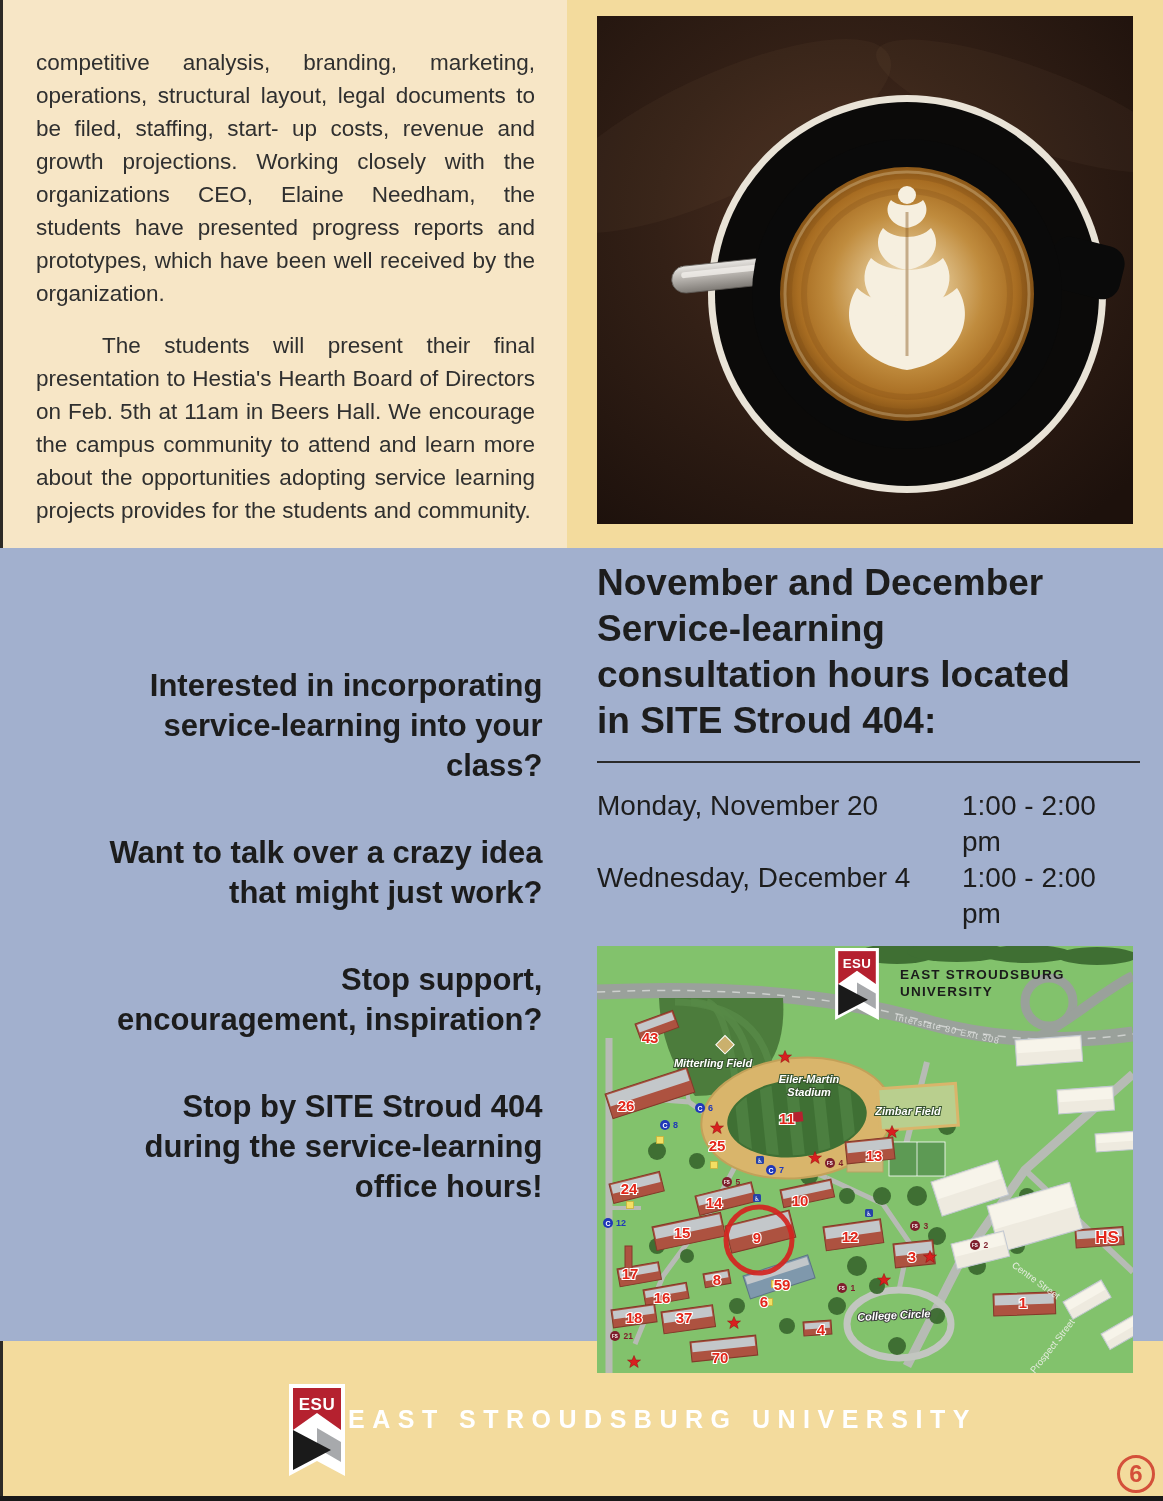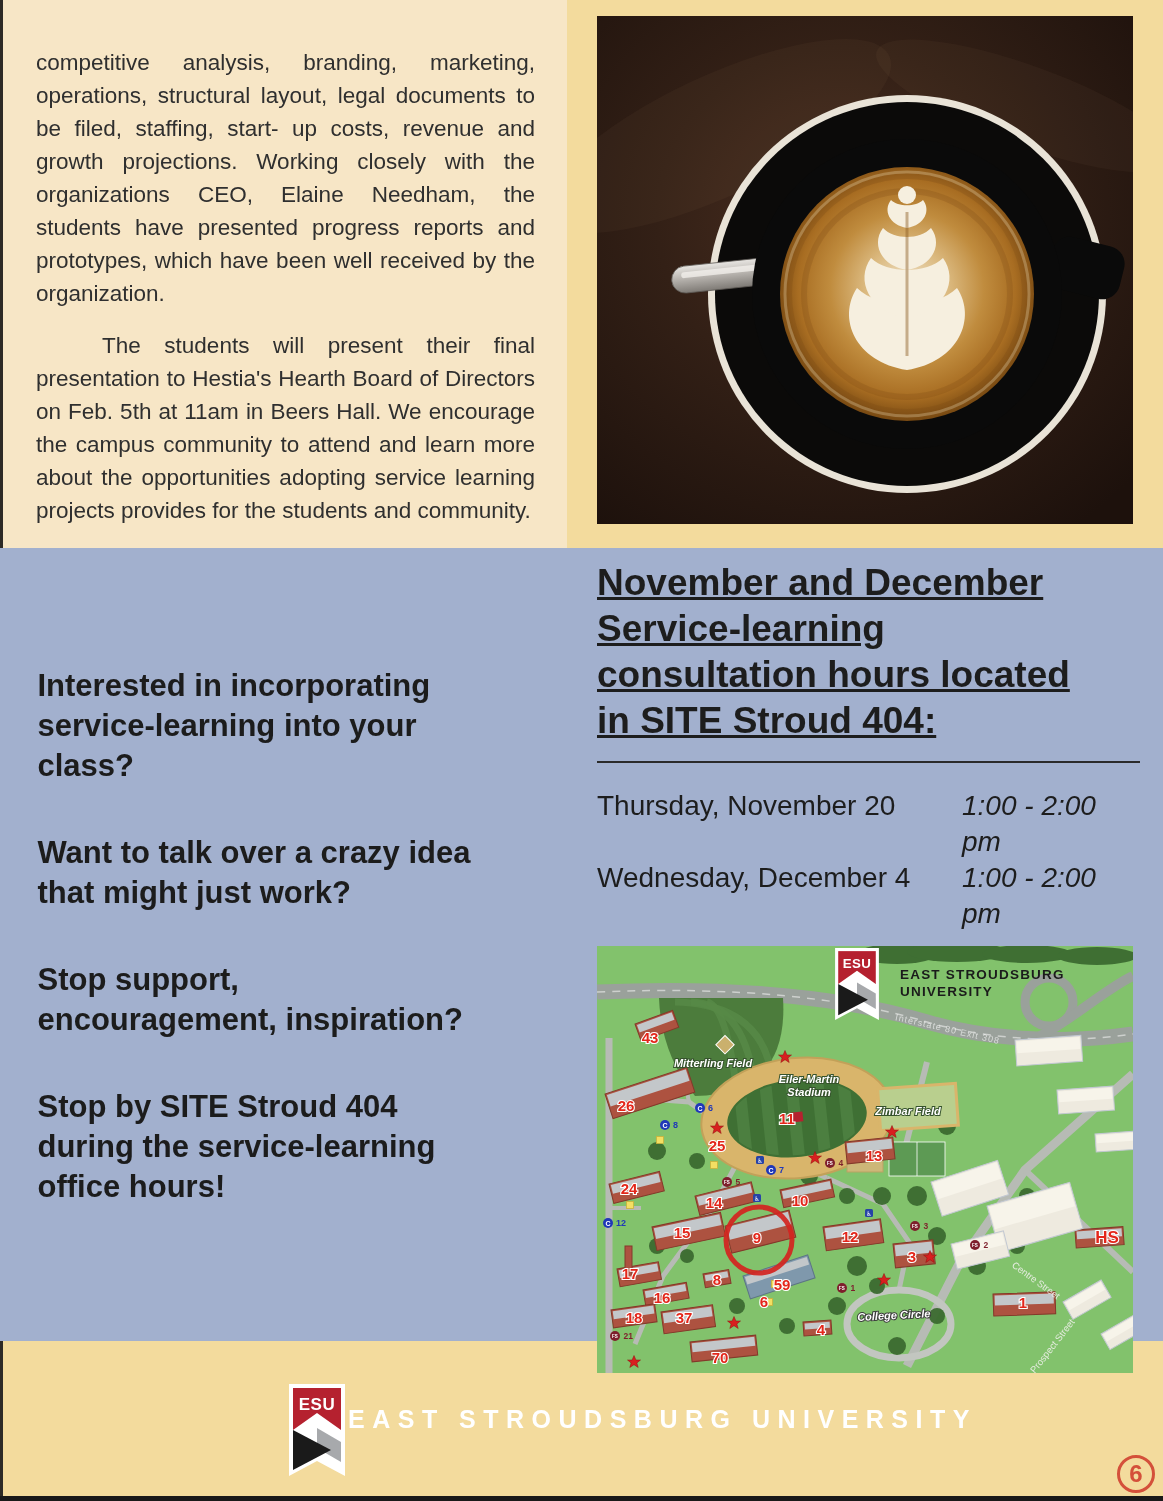--- a/index.html
+++ b/index.html
@@ -19,29 +19,29 @@
   .para{margin:0 0 19px 0;font-size:22.5px;line-height:33px;color:#2f2f2f;text-align:justify;}
   .para.indent{text-indent:66px;}
 
   .photo{position:absolute;left:597px;top:16px;width:536px;height:508px;}
 
   
   .blue-section{position:absolute;left:0;top:548px;width:1163px;height:793px;background:#a2b0ce;}
   .prompts{position:absolute;left:28px;top:118px;width:524px;}
   .q{
     font-size:31px;line-height:40px;font-weight:bold;color:#1c1c1c;
-    text-align:left;white-space:pre-line;margin:0 auto 47px auto;max-width:505px;
+    text-align:right;white-space:pre-line;margin:0 auto 47px auto;max-width:505px;
   }
   .consult{position:absolute;left:597px;top:0;width:543px;}
-  .consult-heading{margin:12px 0 0 0;font-size:37px;line-height:46px;color:#1d1d1d;white-space:pre-line;font-weight:bold;text-decoration:underline;}
+  .consult-heading{margin:12px 0 0 0;font-size:37px;line-height:46px;color:#1d1d1d;white-space:pre-line;font-weight:bold;}
   .consult hr{border:none;border-top:2.5px solid #2a2a2a;margin:17px 0 0 0;width:543px;}
   .sched{margin-top:25px;}
   .srow{display:flex;font-size:28px;line-height:36px;color:#1d1d1d;}
   .sday{flex:1;}
-  .stime{width:178px;font-style:italic;}
+  .stime{width:178px;}
   .map-wrap{margin-top:14px;width:536px;height:427px;}
 
   
   .footer-logo{position:absolute;left:289px;top:1384px;}
   .footer-name{
     position:absolute;left:348px;top:1405px;font-size:25px;font-weight:bold;
     letter-spacing:7.5px;color:#ffffff;white-space:nowrap;
   }
   .pagenum{
     position:absolute;left:1117px;top:1455px;width:38px;height:38px;box-sizing:border-box;
@@ -166,21 +166,21 @@
     </div>
 
     <div class="consult">
       <h2 class="consult-heading">November and December
 Service-learning
 consultation hours located
 in SITE Stroud 404:</h2>
       <hr>
       <div class="sched">
         <div class="srow">
-          <span class="sday">Thursday, November 20</span>
+          <span class="sday">Monday, November 20</span>
           <span class="stime">1:00 - 2:00 pm</span>
         </div>
         <div class="srow">
           <span class="sday">Wednesday, December 4</span>
           <span class="stime">1:00 - 2:00 pm</span>
         </div>
       </div>
 
       <div class="map-wrap">
         <svg width="536" height="427" viewBox="0 0 536 427">

